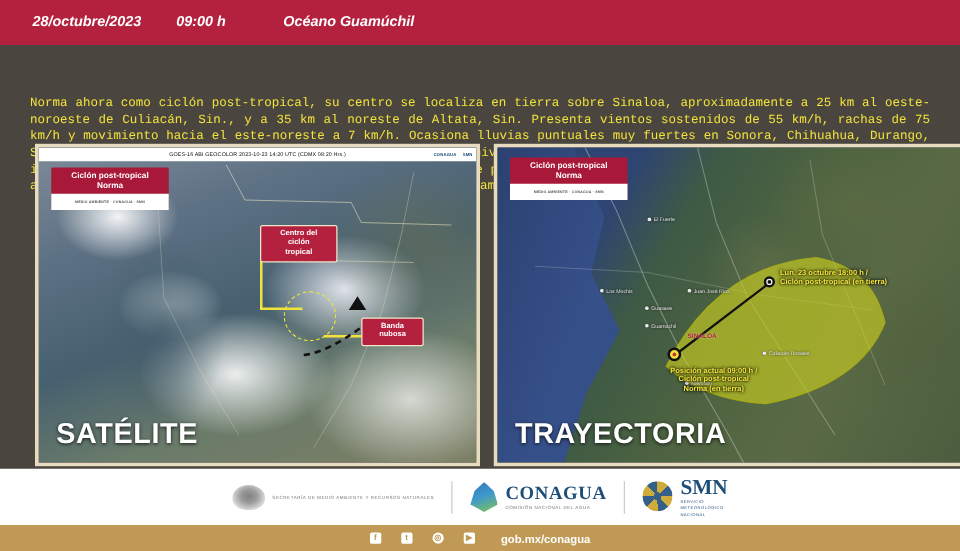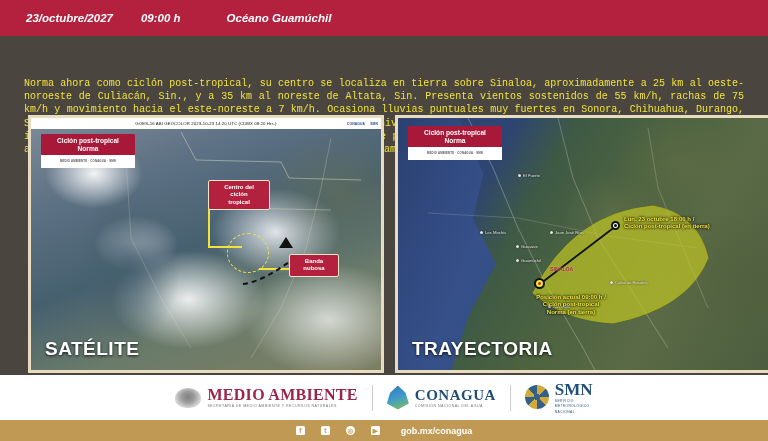--- a/index.html
+++ b/index.html
@@ -49,21 +49,21 @@
     position: absolute; top: 0; height: 258px;
     border: 3px solid #e8dcc0;
     background: #223;
     overflow: hidden;
   }
   .panel-left  { left: 28px;  width: 356px; }
   .panel-right { left: 395px; width: 393px; }
 
   .panel-caption {
     position: absolute; left: 14px; bottom: 10px;
-    color: #ffffff; font-weight: bold; font-size: 19px;
+    color: #ffffff; font-weight: bold; font-size: 23px;
     letter-spacing: 0.5px;
     text-shadow: 0 1px 3px rgba(0,0,0,.8);
     z-index: 30;
   }
 
   
   .sat-img {
     position: absolute; inset: 0;
     background:
       radial-gradient(ellipse 70px 50px at 18% 22%, rgba(255,255,255,.92), rgba(255,255,255,0) 70%),
@@ -224,21 +224,21 @@
   .sicon.circle { border-radius: 50%; }
   .social-url { color: #ffffff; font-weight: bold; font-size: 9px; margin-left: 5px; }
 </style>
 </head>
 <body>
 
 <div class="poster">
 
   <div class="header">
     <div class="header-meta">
-      <span class="m m-date">23/octubre/2027</span>
+      <span class="m m-date">28/octubre/2023</span>
       <span class="m m-time">09:00 h</span>
       <span class="m m-basin">Océano Guamúchil</span>
     </div>
   </div>
 
   <div class="bodytext">Norma ahora como ciclón post-tropical, su centro se localiza en tierra sobre Sinaloa, aproximadamente a 25 km al oeste-noroeste de Culiacán, Sin., y a 35 km al noreste de Altata, Sin. Presenta vientos sostenidos de 55 km/h, rachas de 75 km/h y movimiento hacia el este-noreste a 7 km/h. Ocasiona lluvias puntuales muy fuertes en Sonora, Chihuahua, Durango, Sinaloa y Nayarit; las cuales podrían incrementar los niveles de ríos y arroyos, además de generar deslaves e inundaciones y visibilidad reducida en tramos carreteros. Se pronostican rachas de viento de 50 a 70 km/h y oleaje de 1 a 3 metros de altura en costas de Sinaloa. Debido al debilitamiento del sistema, esta es la última información.</div>
 
   <div class="panels">
 
     <div class="panel panel-left">
@@ -362,21 +362,20 @@
       </div>
 
       <div class="panel-caption">TRAYECTORIA</div>
     </div>
   </div>
 
   <div class="footer">
     <div class="logo-block">
       <div class="eagle"></div>
       <div>
-        <div class="logo-main">MEDIO AMBIENTE</div>
         <div class="logo-sub">SECRETARÍA DE MEDIO AMBIENTE Y RECURSOS NATURALES</div>
       </div>
     </div>
 
     <div class="divider-v"></div>
 
     <div class="logo-block">
       <div class="conagua-mark"></div>
       <div>
         <div class="logo-conagua">CONAGUA</div>

